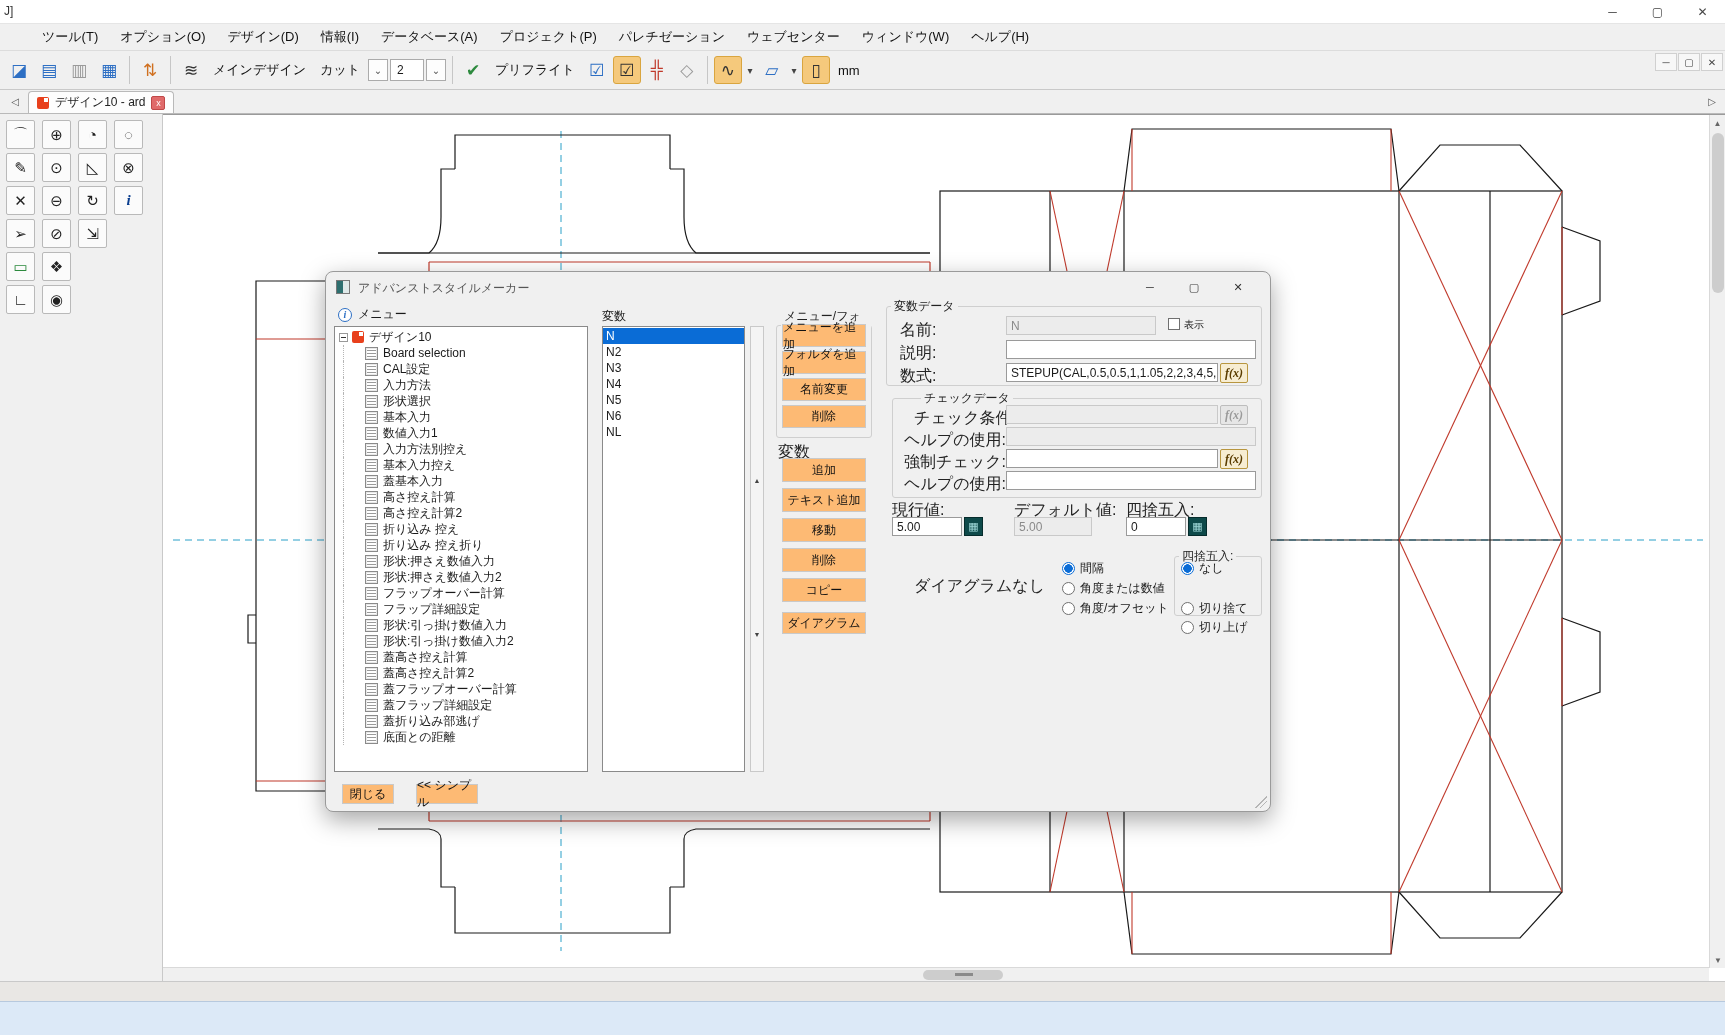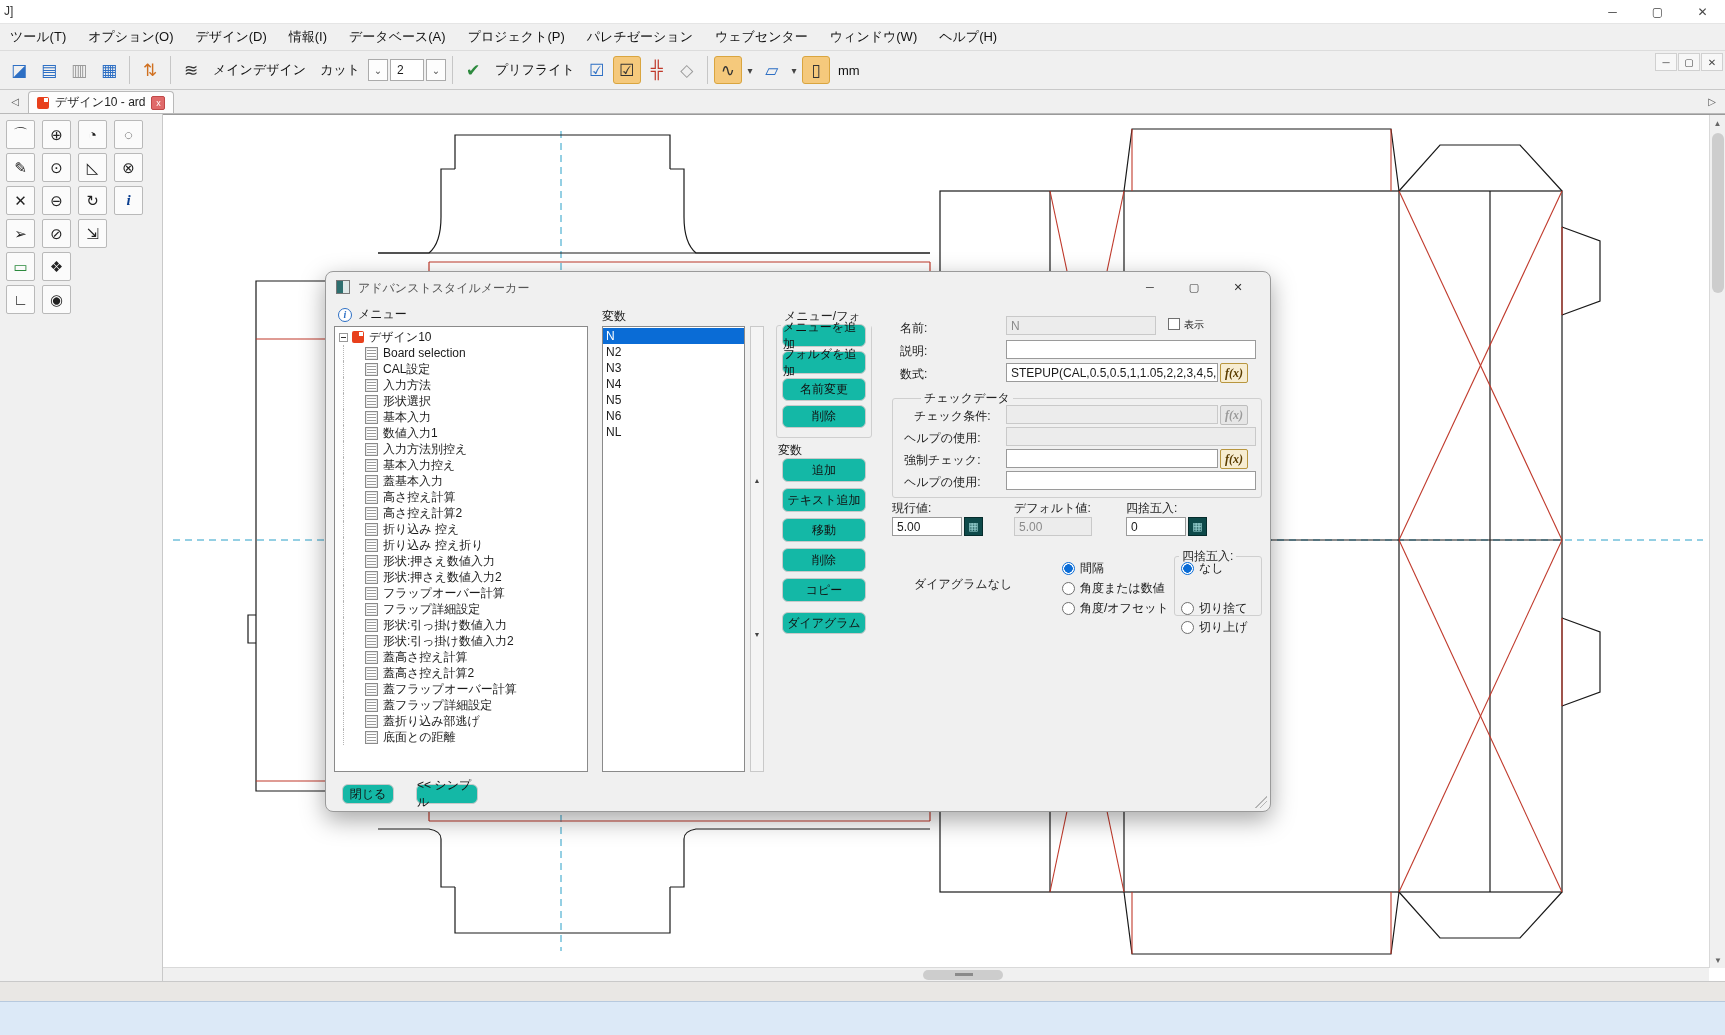--- a/index.html
+++ b/index.html
@@ -7,21 +7,21 @@
     font-family:"Liberation Sans","DejaVu Sans",sans-serif; font-size:13px; color:#1a1a1a;
     background:#f0f0f0; }
   .abs { position:absolute; }
 
   
   #titlebar { position:relative; height:24px; background:#ffffff; border-bottom:1px solid #e5e5e5; }
   #titlebar .title { position:absolute; left:4px; top:4px; color:#333; font-size:12px; }
   .win-controls { position:absolute; right:0; top:0; display:flex; }
   .win-btn { width:45px; height:23px; display:flex; align-items:center; justify-content:center;
     font-size:12px; color:#444; }
-  #menubar { height:26px; background:#f0f0f0; display:flex; align-items:center; padding-left:0; gap:2px; }
+  #menubar { height:26px; background:#f0f0f0; display:flex; align-items:center; padding-left:16px; gap:2px;margin-left:16px; }
   .menu-item { padding:3px 10px; font-size:13px; color:#111; }
 
   
   #toolbar { height:40px; background:#f0f0f0; border-top:1px solid #dcdcdc; border-bottom:1px solid #c9c9c9;
     display:flex; align-items:center; padding:0 4px; position:relative; }
   .tb-item { display:flex; align-items:center; justify-content:center; margin:0 1px; }
   .tb-item.icon { width:28px; height:28px; border:1px solid transparent; border-radius:3px; font-size:17px; }
   .tb-item.mini { width:12px; height:28px; font-size:10px; color:#444; }
   .tb-item.label { padding:0 6px; font-size:13px; color:#111; }
   .tb-item.field { width:34px; height:22px; border:1px solid #ababab; background:#fff; font-size:12px;
@@ -103,24 +103,24 @@
   .var-row.sel { background:#0a6cd6; color:#fff; }
 
   #var-scroll { position:absolute; left:424px; top:54px; width:14px; height:446px;
     background:#f4f4f4; border:1px solid #c9c9c9; }
   #var-scroll .sb { position:absolute; left:0; width:12px; height:14px; display:flex; align-items:center;
     justify-content:center; font-size:7px; color:#444; }
 
   fieldset.grp { position:absolute; border:1px solid #cfcfcf; border-radius:3px; }
   fieldset.grp legend { font-size:12px; color:#222; padding:0 3px; margin-left:4px; }
 
-  .dlg-btn { position:absolute; background:#14b8a6; border:1px solid #c9c9c9; border-radius:6px;
+  .dlg-btn { position:absolute; background:#fdba74; border:1px solid #c9c9c9; border-radius:0;
     font-size:12px; color:#111; display:flex; align-items:center; justify-content:center; }
 
-  .fld-label { position:absolute; font-size:12px; color:#222; white-space:nowrap; }
+  .fld-label { position:absolute; font-size:16px; color:#222; white-space:nowrap; }
   .fld { position:absolute; height:19px; background:#fff; border:1px solid #9a9a9a; font-size:12px;
     padding:1px 4px; display:flex; align-items:center; overflow:hidden; white-space:nowrap; }
   .fld.disabled { background:#ececec; color:#8a8a8a; border-color:#c9c9c9; }
   .fx-btn { position:absolute; width:28px; height:20px; background:#f7edd2; border:1px solid #b8963f; border-radius:2px;
     font-family:"Liberation Serif","DejaVu Serif",serif; font-style:italic; font-weight:bold; font-size:12px;
     color:#5a3c00; display:flex; align-items:center; justify-content:center; }
   .fx-btn.disabled { background:#e6e6e6; border-color:#bdbdbd; color:#9a9a9a; }
   .kbd-btn { position:absolute; width:19px; height:19px; background:#0e4a4a; border:1px solid #062c2c;
     display:flex; align-items:center; justify-content:center; color:#9fd8d8; font-size:11px; }
 
@@ -675,20 +675,23 @@
       <div class="dlg-btn" style="left:456px;top:133px;width:84px;height:23px;">削除</div>
 
       <div class="fld-label" style="left:452px;top:170px;">変数</div>
       <div class="dlg-btn" style="left:456px;top:186px;width:84px;height:24px;">追加</div>
       <div class="dlg-btn" style="left:456px;top:216px;width:84px;height:24px;">テキスト追加</div>
       <div class="dlg-btn" style="left:456px;top:246px;width:84px;height:24px;">移動</div>
       <div class="dlg-btn" style="left:456px;top:276px;width:84px;height:24px;">削除</div>
       <div class="dlg-btn" style="left:456px;top:306px;width:84px;height:24px;">コピー</div>
       <div class="dlg-btn" style="left:456px;top:340px;width:84px;height:22px;">ダイアグラム</div>
 
+      <fieldset class="grp" style="left:560px;top:26px;width:376px;height:88px;">
+        <legend>変数データ</legend>
+      </fieldset>
       <div class="fld-label" style="left:574px;top:48px;">名前:</div>
       <div class="fld disabled" style="left:680px;top:44px;width:150px;">N</div>
       <div class="abs" style="left:842px;top:46px;font-size:10px;">
         <span class="chk"></span><span>表示</span>
       </div>
       <div class="fld-label" style="left:574px;top:71px;">説明:</div>
       <div class="fld" style="left:680px;top:68px;width:250px;"></div>
       <div class="fld-label" style="left:574px;top:94px;">数式:</div>
       <div class="fld" style="left:680px;top:91px;width:212px;">STEPUP(CAL,0.5,0.5,1,1.05,2,2,3,4,5,5,6.5</div>
       <div class="fx-btn" style="left:894px;top:91px;">f(x)</div>

